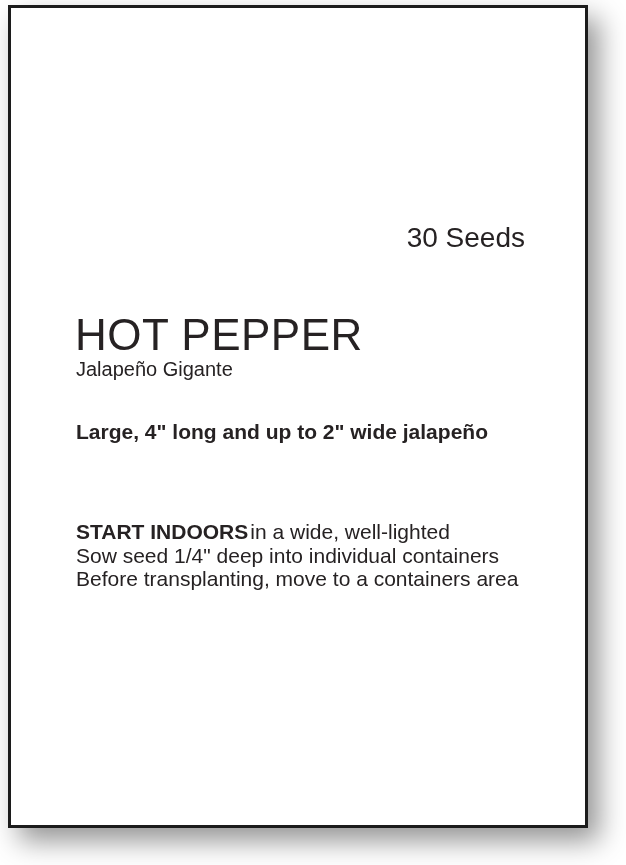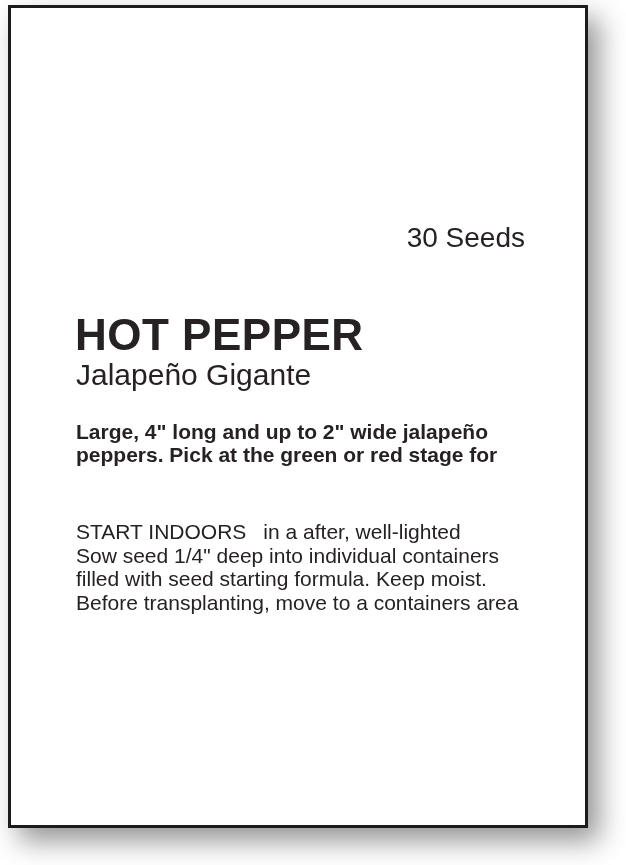--- a/index.html
+++ b/index.html
@@ -27,28 +27,28 @@
     position: absolute;
     top: 214px; right: 60px;
     font-size: 28px;
     font-weight: 400;
     color: #262223;
   }
   .title {
     position: absolute;
     top: 302px; left: 64px;
     font-size: 44px;
-    font-weight: 700;
+    font-weight: 400;
     letter-spacing: 0.5px;
     color: #262223;
   }
   .subtitle {
     position: absolute;
     top: 350px; left: 65px;
-    font-size: 30px;
+    font-size: 20px;
     font-weight: 400;
     color: #262223;
   }
   .para {
     position: absolute;
     left: 65px;
     font-size: 21px;
     line-height: 23.5px;
     color: #262223;
     white-space: nowrap;
@@ -56,44 +56,42 @@
   .para.description {
     top: 412px;
     font-weight: 700;
     line-height: 23px;
   }
   .para.instructions {
     top: 512px;
     font-weight: 400;
   }
   .inline-heading {
-    font-weight: 400;
-    margin-right: 17px;
+    font-weight: 700;
+    margin-right: 2px;
   }
 </style>
 </head>
 <body>
 
 <div class="stage">
   <div class="packet">
 
     <div class="seed-count">30 Seeds</div>
 
     <h1 class="title">HOT PEPPER</h1>
 
     <div class="subtitle">Jalapeño Gigante</div>
 
     <div class="para description">
       <div class="line">Large, 4" long and up to 2" wide jalapeño</div>
-      <div class="line">peppers. Pick at the green or red stage for</div>
     </div>
 
     <div class="para instructions">
       <div class="line">
-        <span class="inline-heading">START INDOORS</span><span>in a after, well-lighted</span>
+        <span class="inline-heading">START INDOORS</span><span>in a wide, well-lighted</span>
       </div>
       <div class="line">Sow seed 1/4" deep into individual containers</div>
-      <div class="line">filled with seed starting formula. Keep moist.</div>
       <div class="line">Before transplanting, move to a containers area</div>
     </div>
 
   </div>
 </div>
 
 </body></html>

